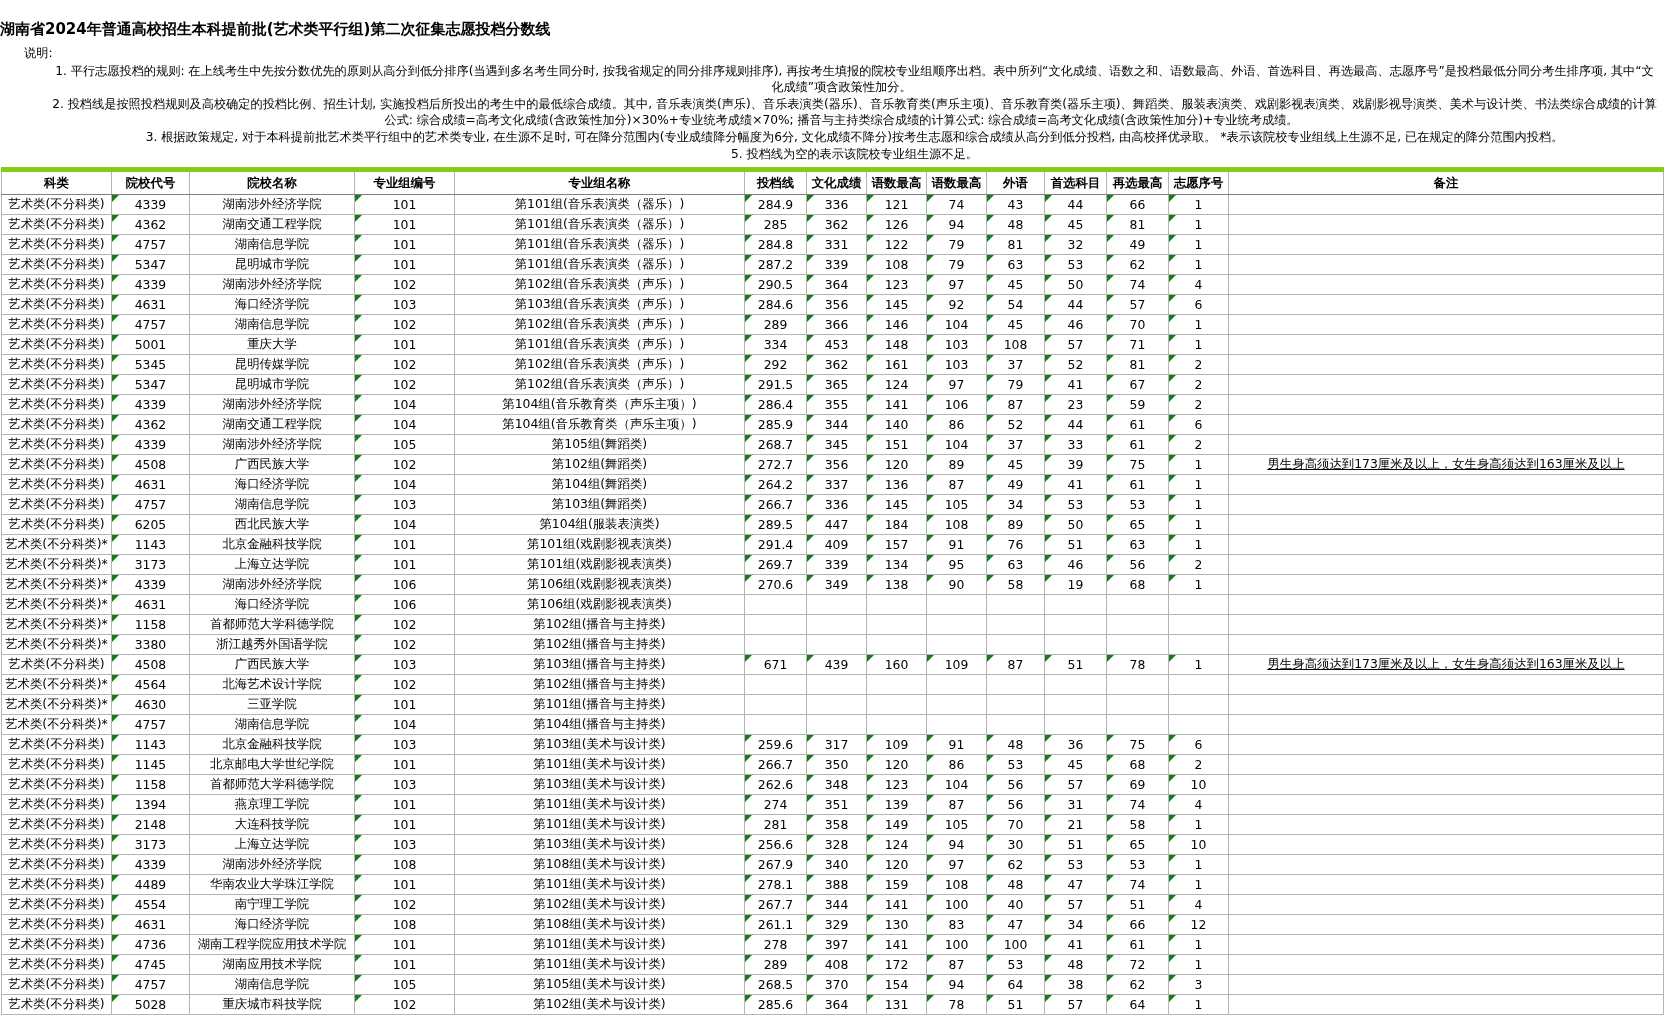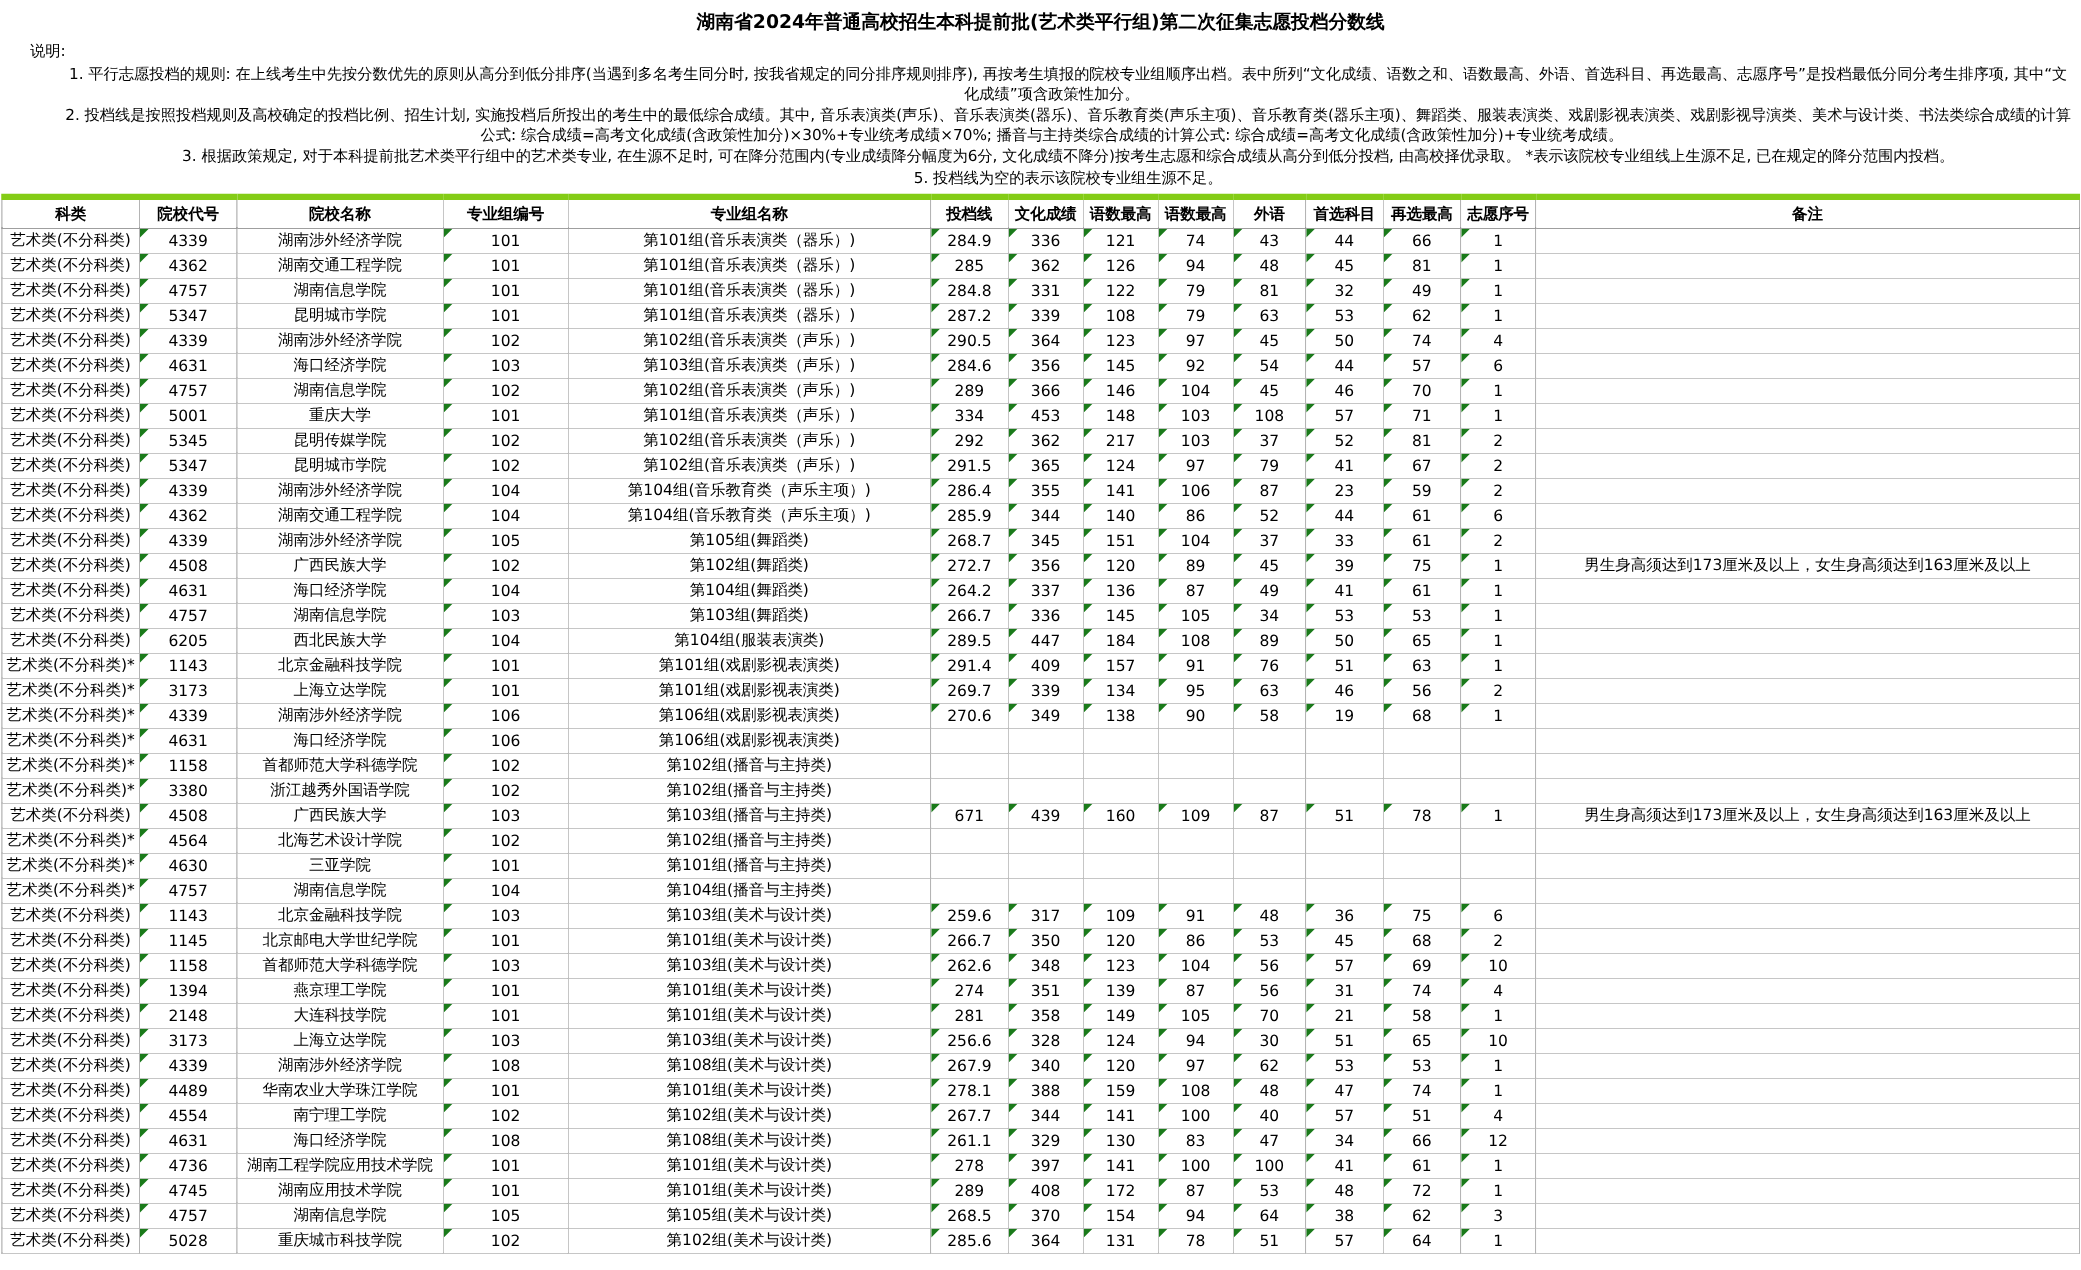--- a/index.html
+++ b/index.html
@@ -14,24 +14,23 @@
     color: #000000;
     overflow: hidden;
   }
   .page {
     width: 1665px;
     height: 1016px;
     position: relative;
     box-sizing: border-box;
   }
   .doc-title {
-    text-align: center;
     font-weight: bold;
     font-size: 15px;
-    padding-top: 8px;
+    padding-top: 20px;
     padding-bottom: 6px;
     letter-spacing: 0px;
   }
   .notes {
     padding: 0 6px 0 24px;
     font-size: 12.2px;
     line-height: 16.6px;
   }
   .notes .lbl {
     display: block;
@@ -80,20 +79,21 @@
     left: 0px;
     top: 0px;
     width: 0;
     height: 0;
     border-top: 7px solid #1a7a1a;
     border-right: 7px solid transparent;
   }
   td.note-cell {
     text-align: center;
     padding-left: 4px;
+    text-decoration: underline;
   }
   .c-keilei   { width: 110px; }
   .c-code     { width: 78px; }
   .c-school   { width: 165px; }
   .c-groupno  { width: 100px; }
   .c-groupname{ width: 290px; }
   .c-line     { width: 62px; }
   .c-culture  { width: 60px; }
   .c-sum      { width: 60px; }
   .c-max      { width: 60px; }
@@ -283,21 +283,21 @@
           <td class="note-cell"></td>
         </tr>
         <tr>
           <td>艺术类(不分科类)</td>
           <td class="flag">5345</td>
           <td>昆明传媒学院</td>
           <td class="flag">102</td>
           <td>第102组(音乐表演类（声乐）)</td>
           <td class="flag">292</td>
           <td class="flag">362</td>
-          <td class="flag">217</td>
+          <td class="flag">161</td>
           <td class="flag">103</td>
           <td class="flag">37</td>
           <td class="flag">52</td>
           <td class="flag">81</td>
           <td class="flag">2</td>
           <td class="note-cell"></td>
         </tr>
         <tr>
           <td>艺术类(不分科类)</td>
           <td class="flag">5347</td>

